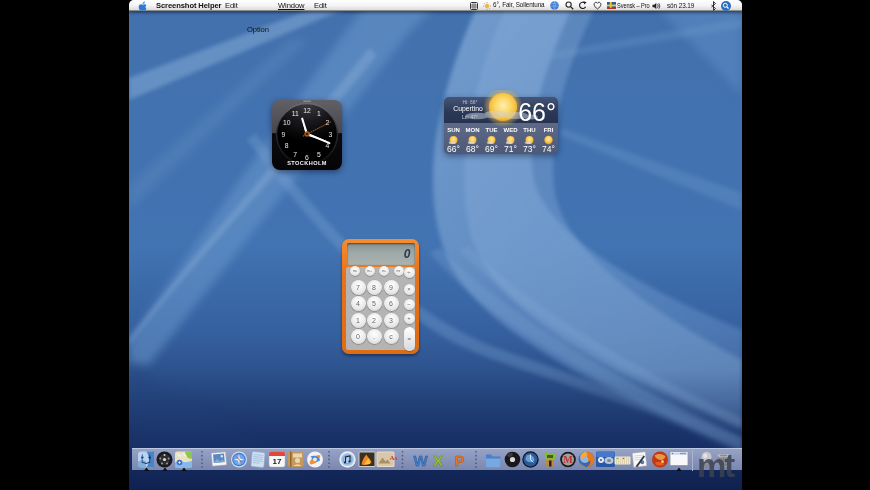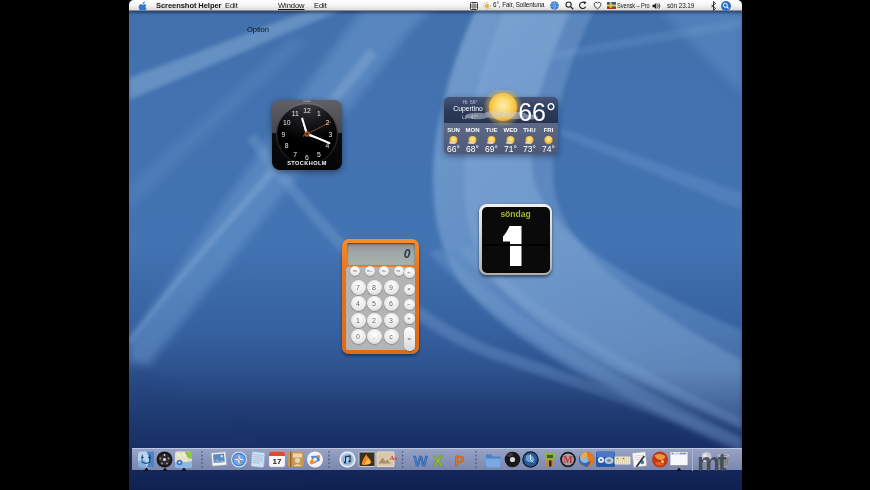--- a/index.html
+++ b/index.html
@@ -20,21 +20,21 @@
 #cal .flip{position:absolute;left:0;right:0;top:37.5px;height:1.5px;background:rgba(0,0,0,0.9);}
 
 #calc{position:absolute;left:213px;top:239px;width:77px;height:115px;background:linear-gradient(#f68c30,#e8731a 30%,#df6b12);border-radius:7px;box-shadow:0 2px 3px rgba(0,0,0,0.4);}
 #calc .lcd{position:absolute;left:4.5px;top:4px;width:68px;height:22px;background:linear-gradient(#879192,#9fa9a7 45%,#aab2ae);border-radius:2px;box-shadow:inset 0 1px 2px rgba(0,0,0,0.55);}
 #calc .lcd span{position:absolute;right:4px;top:4px;font-style:italic;font-weight:bold;font-size:12px;color:#2a3a4a;}
 #calc .body{position:absolute;left:4px;top:28px;width:69px;height:83px;background:#b4b4b4;border-radius:2px;}
 .btn{position:absolute;border-radius:50%;background:radial-gradient(circle at 50% 35%,#ffffff,#e8e8e8 60%,#c9c9c9);box-shadow:0 0.5px 1px rgba(0,0,0,0.45);text-align:center;color:#666;}
 .pill{position:absolute;border-radius:6px;background:linear-gradient(#ffffff,#d8d8d8);box-shadow:0 0.5px 1px rgba(0,0,0,0.45);text-align:center;color:#666;}
 
 #dock{position:absolute;left:3px;top:448px;width:610px;height:22px;background:linear-gradient(rgba(154,166,201,0.97),rgba(126,138,176,0.97));border-top:1px solid rgba(200,210,235,0.85);box-sizing:border-box;}
-#wm{position:absolute;left:568px;top:447px;font-size:26px;font-weight:bold;color:#3c4350;opacity:0.85;letter-spacing:-2px;}
+#wm{position:absolute;left:568px;top:447px;font-size:33px;font-weight:bold;color:#3c4350;opacity:0.85;letter-spacing:-2px;}
 </style>
 </head>
 <body>
 <div id="screen">
 <svg id="wall" width="613" height="490" viewBox="0 0 613 490">
   <defs>
     <linearGradient id="bg" x1="0" y1="0" x2="0" y2="1">
       <stop offset="0" stop-color="#4271ad"></stop>
       <stop offset="0.5" stop-color="#4273b2"></stop>
       <stop offset="0.68" stop-color="#35609f"></stop>
@@ -270,29 +270,20 @@
       <text x="9.5" y="61.5">66°</text>
           <text x="28.5" y="61.5">68°</text>
           <text x="47.5" y="61.5">69°</text>
       <text x="66.5" y="61.5">71°</text>
           <text x="85.5" y="61.5">73°</text>
           <text x="104.5" y="61.5">74°</text>
     </g>
   </g>
 </svg>
 
-<div id="cal">
-  <div class="inner">
-    <div class="day">söndag</div>
-    <svg class="numsvg" width="67" height="65" viewBox="0 0 67 65" style="position:absolute;left:0;top:0">
-          <path d="M27.5,19 L39.5,19 L39.5,59 L28,59 L28,34.5 L21,34.5 L21,29.5 C23.5,26.5 25.8,23 27.5,19 Z" fill="#fff"></path>
-        </svg>
-    <div class="flip"></div>
-  </div>
-</div>
 
 <div id="calc">
   <div class="lcd">
         <span>0</span>
       </div>
   <div class="body"></div>
   <div class="btn" style="left:8px;top:26.5px;width:10px;height:10px;font-size:3.5px;line-height:10px;">mc</div>
   <div class="btn" style="left:22.5px;top:26.5px;width:10px;height:10px;font-size:3.5px;line-height:10px;">m+</div>
   <div class="btn" style="left:37px;top:26.5px;width:10px;height:10px;font-size:3.5px;line-height:10px;">m-</div>
   <div class="btn" style="left:51.5px;top:26.5px;width:10px;height:10px;font-size:3.5px;line-height:10px;">mr</div>

